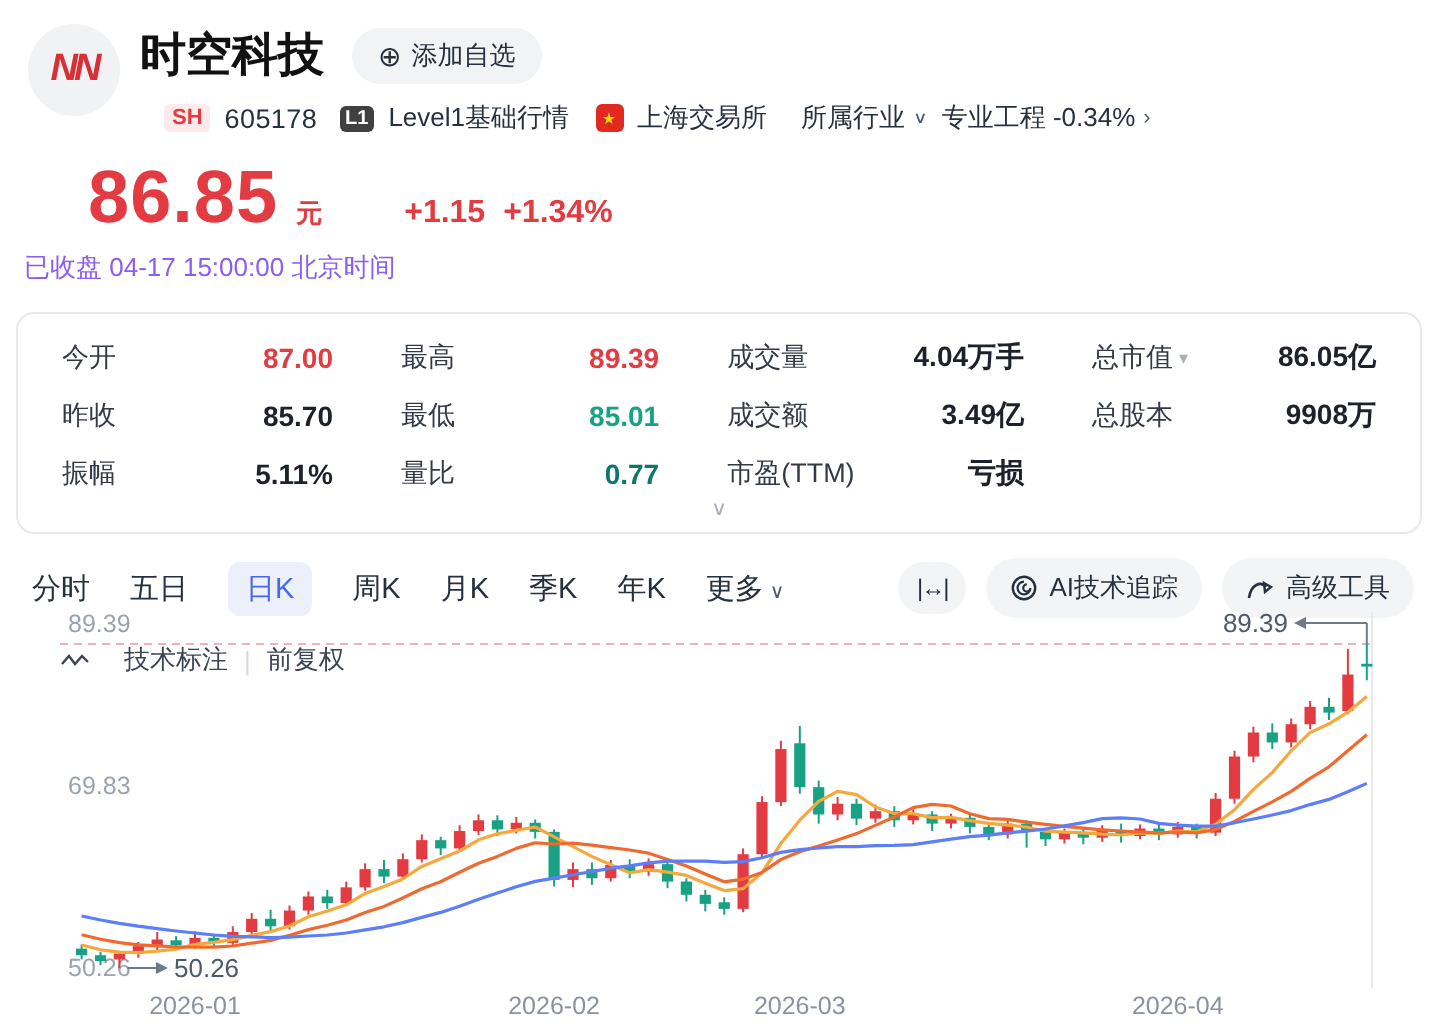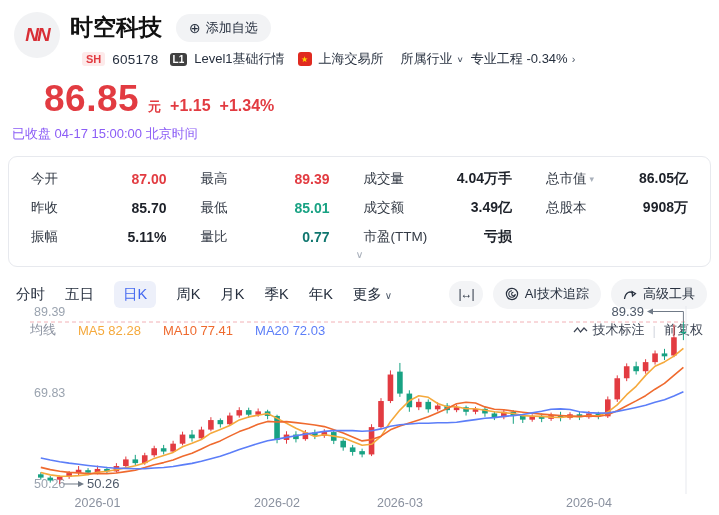--- a/index.html
+++ b/index.html
@@ -59,21 +59,21 @@
     padding:6px 12px; font-size:13px; color:#27303f; cursor:pointer; font-family:inherit; }
   .fit-btn { padding:6px 9px; font-size:12px; letter-spacing:-1px; }
 
   
   .legend-row { display:flex; align-items:center; justify-content:space-between; padding:12px 16px 0 30px; }
   .ma-group { display:flex; align-items:center; gap:22px; font-size:13px; }
   .ma-title { color:#8a919f; }
   .ma-item { cursor:default; }
   .right-tools { display:flex; align-items:center; gap:8px; font-size:13px; color:#3c4453; }
   .vdiv { color:#d5d9e0; }
-  .tool-link { display:inline-flex; align-items:center; gap:5px; cursor:pointer; }
+  .tool-link { display:inline-flex; align-items:center; gap:17px; cursor:pointer; }
 
   
   .chart-wrap { position:absolute; left:0; top:298px; width:719px; height:217px; }
   svg text { font-family:"Liberation Sans","DejaVu Sans",sans-serif; }
 </style>
 </head>
 <body>
 
 <div class="app">
 
@@ -103,21 +103,21 @@
           <span class="chev-right">›</span>
         </span>
       </div>
     </div>
   </div>
 
   <div class="price-block">
     <div class="price-line">
       <span class="price up-c" style="color: rgb(226, 59, 65); margin-left: 32px;">86.85</span>
       <span class="unit up-c" style="color: rgb(226, 59, 65);">元</span>
-      <span class="chg up-c" style="color: rgb(226, 59, 65);">+1.15</span>
+      <span class="chg up-c" style="color: rgb(226, 59, 65); margin-left: 32px;">+1.15</span>
       <span class="chg up-c" style="color: rgb(226, 59, 65);">+1.34%</span>
     </div>
     <div class="status-line">已收盘 04-17 15:00:00 北京时间</div>
   </div>
 
   <div class="stats-box">
     <div class="stats-grid">
       <div class="stat">
         <span class="lbl">今开</span>
         <span class="val" style="color: rgb(226, 59, 65);">87.00</span>
@@ -193,26 +193,20 @@
         <svg width="14" height="13" viewBox="0 0 14 13">
           <path d="M1.5,11 C2.5,4 7.5,2.5 10,5.5" fill="none" stroke="#27303f" stroke-width="1.3"></path>
           <path d="M9,3.5 L12.5,5.5 L9.5,8 Z" fill="none" stroke="#27303f" stroke-width="1.2"></path>
         </svg>
         <span>高级工具</span>
       </button>
     </div>
   </div>
 
   <div class="legend-row">
-    <div class="ma-group">
-      <span class="ma-title">均线</span>
-      <span class="ma-item" style="color: rgb(245, 169, 60);"><span>MA5</span> <span>82.28</span></span>
-      <span class="ma-item" style="color: rgb(239, 106, 46);"><span>MA10</span> <span>77.41</span></span>
-      <span class="ma-item" style="color: rgb(92, 126, 248);"><span>MA20</span> <span>72.03</span></span>
-    </div>
     <div class="right-tools">
       <span class="tool-link">
         <svg width="15" height="10" viewBox="0 0 15 10">
           <polyline points="1,7 4.5,3 7.5,7 11,3 14,6" fill="none" stroke="#3c4453" stroke-width="1.2"></polyline>
         </svg>
         <span>技术标注</span>
       </span>
       <span class="vdiv">|</span>
       <span class="tool-link">前复权</span>
     </div>

